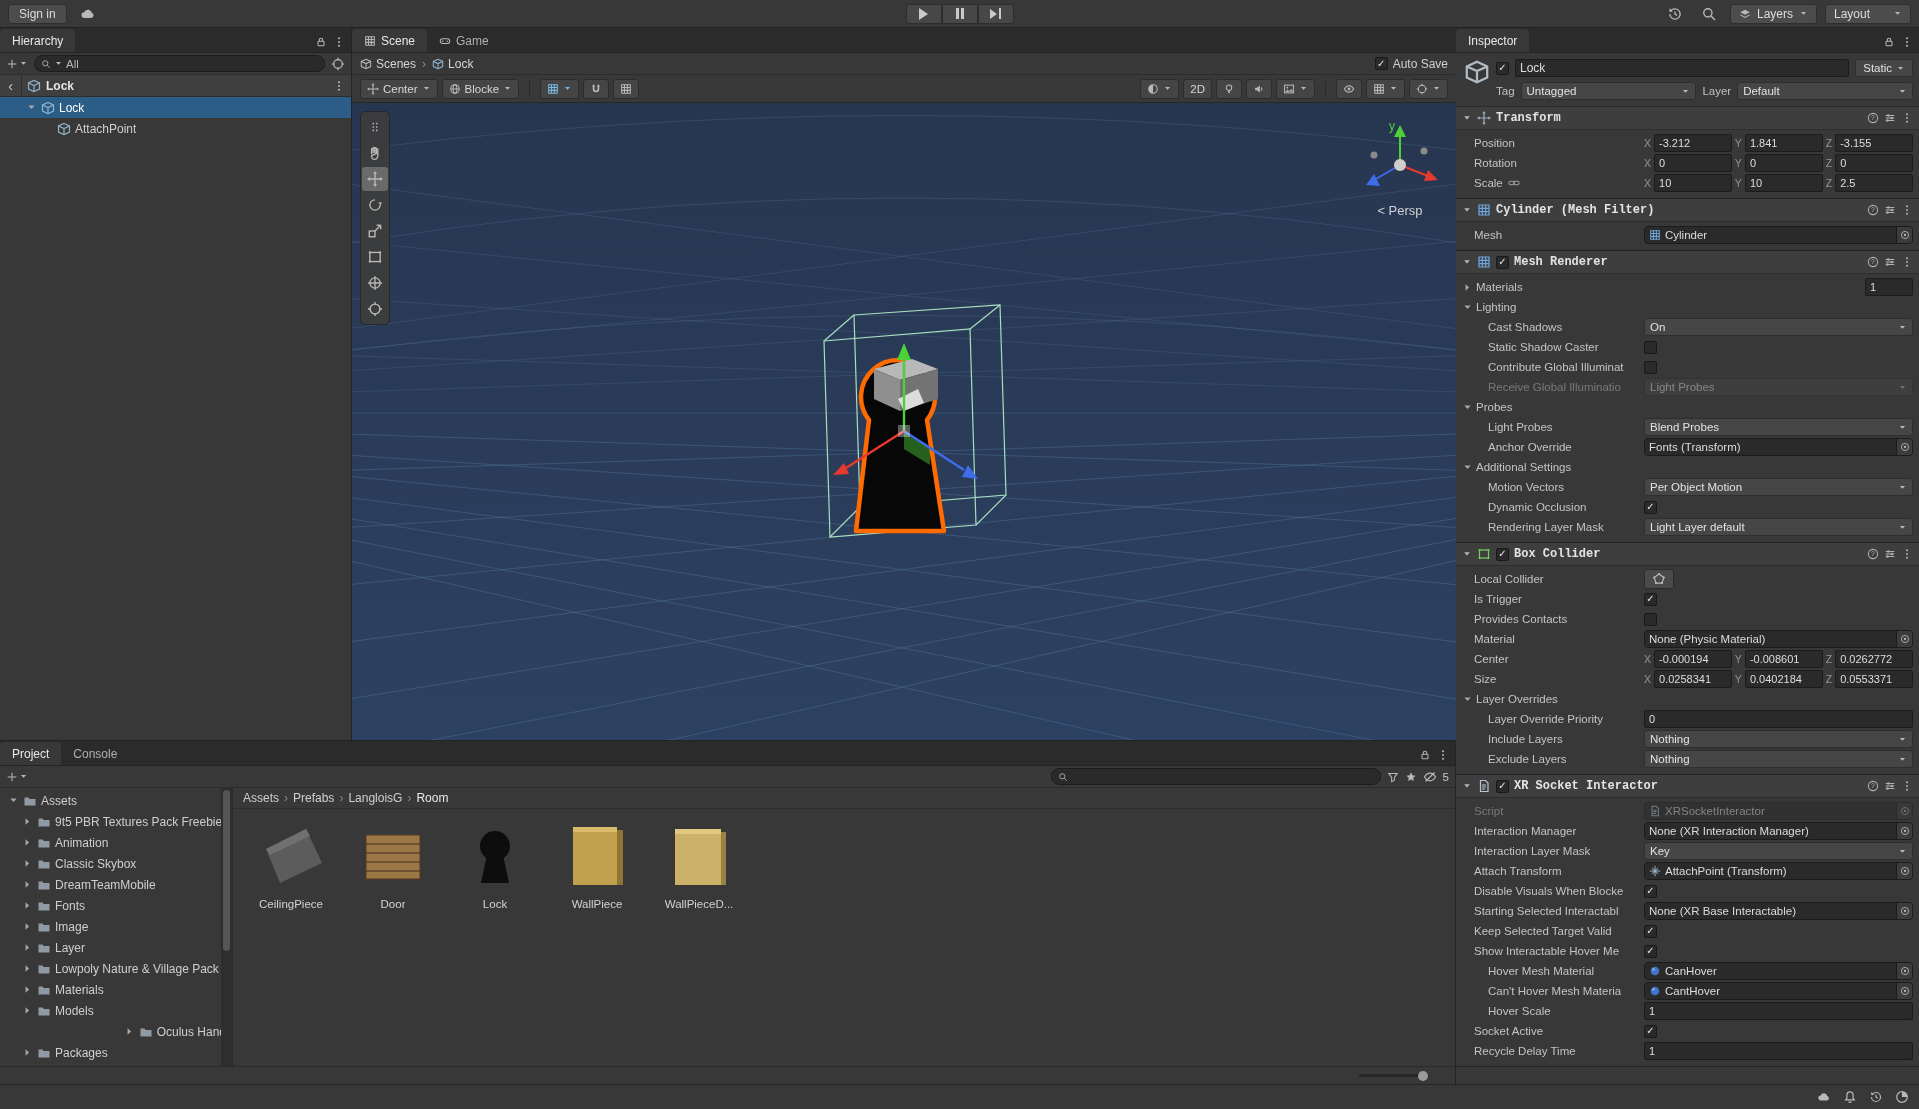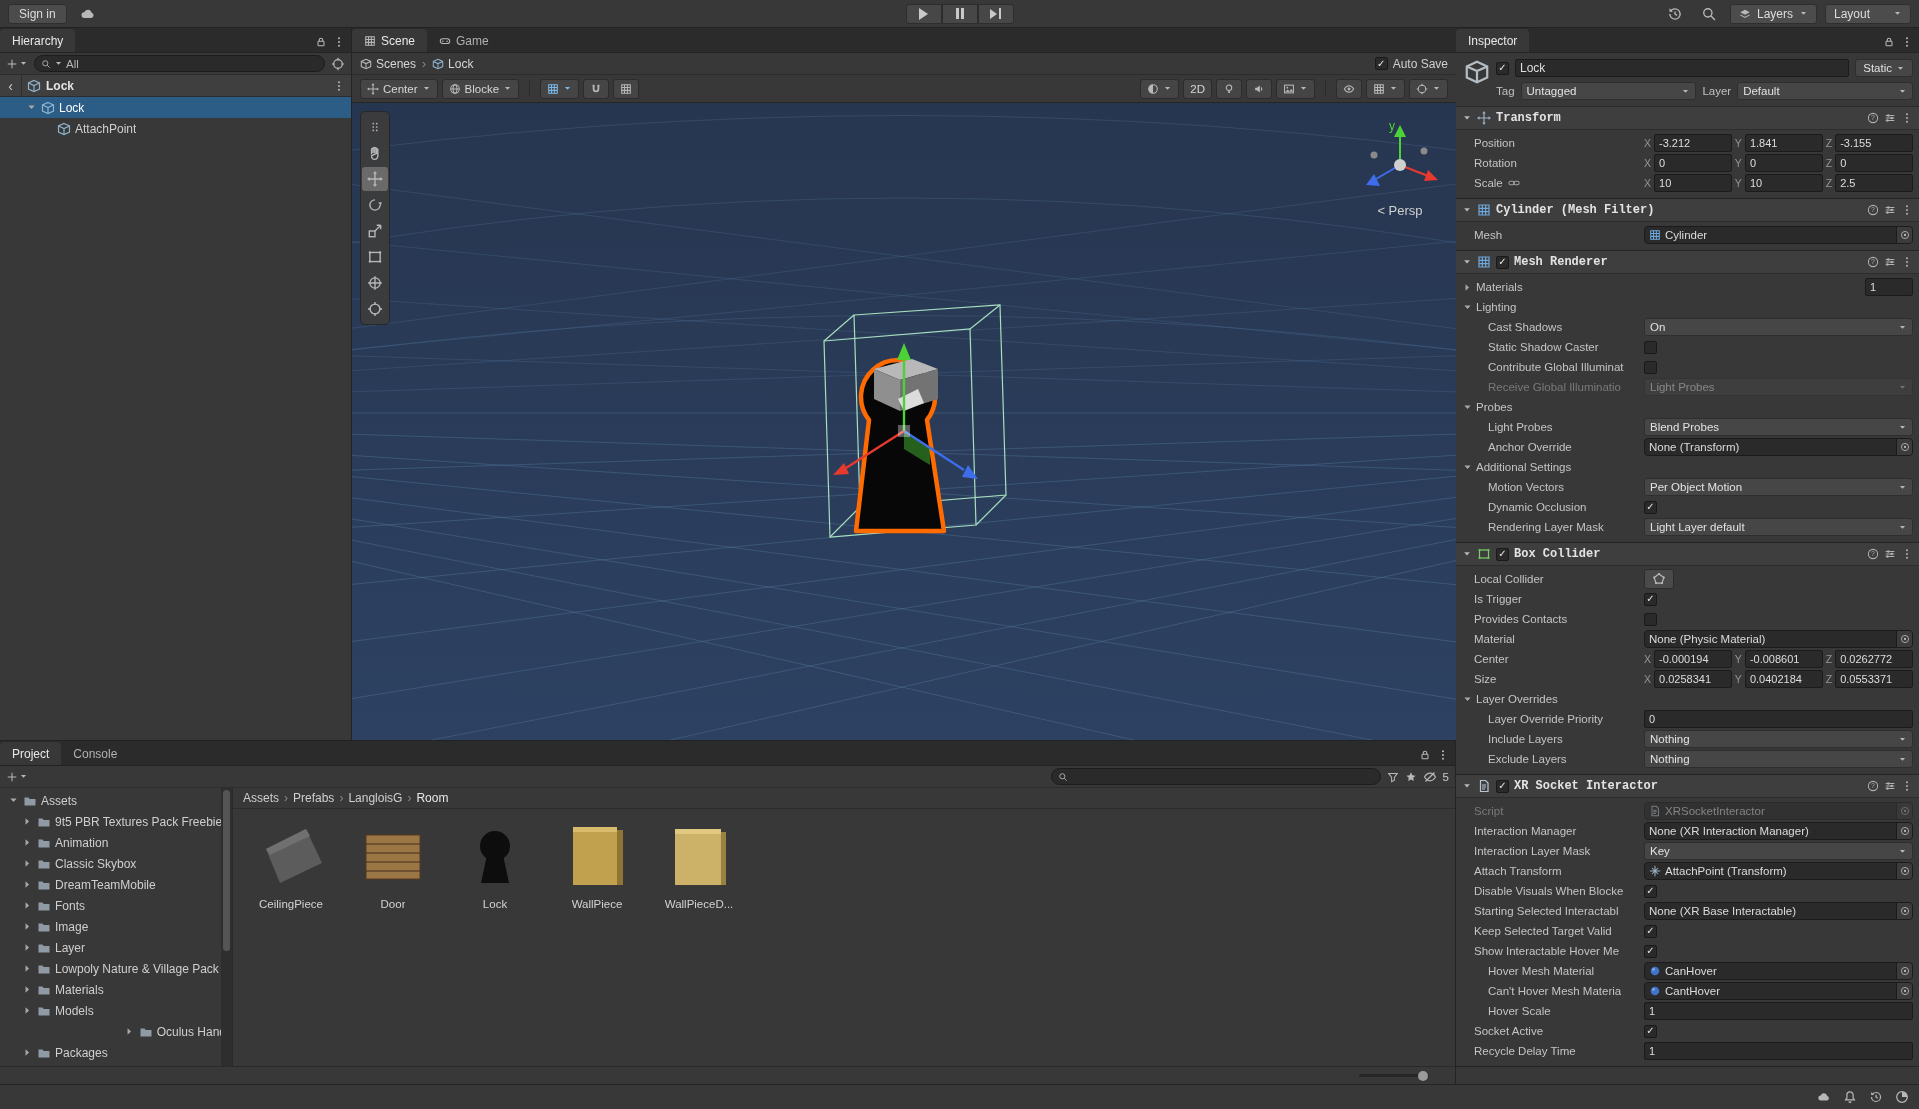--- a/index.html
+++ b/index.html
@@ -1316,21 +1316,21 @@
                     </span>
                   </div>
                 </div>
               </div>
               <div class="prop-row">
                 <div class="plabel" style="padding-left:26px">
                   <span>Anchor Override</span>
                 </div>
                 <div class="pvalue">
                   <div class="objfield">
-                    <span class="oftext">None (Transform)</span>
+                    <span class="oftext">Fonts (Transform)</span>
                     <span class="ofpick">
                       <span class="i10" data-icon="picker">
                         <svg viewBox="0 0 14 14" fill="none" stroke-width="1.2" stroke="none">
                           <circle cx="7" cy="7" r="5" stroke="currentColor"></circle>
                           <circle cx="7" cy="7" r="1.6" fill="currentColor"></circle>
                         </svg>
                       </span>
                     </span>
                   </div>
                 </div>

